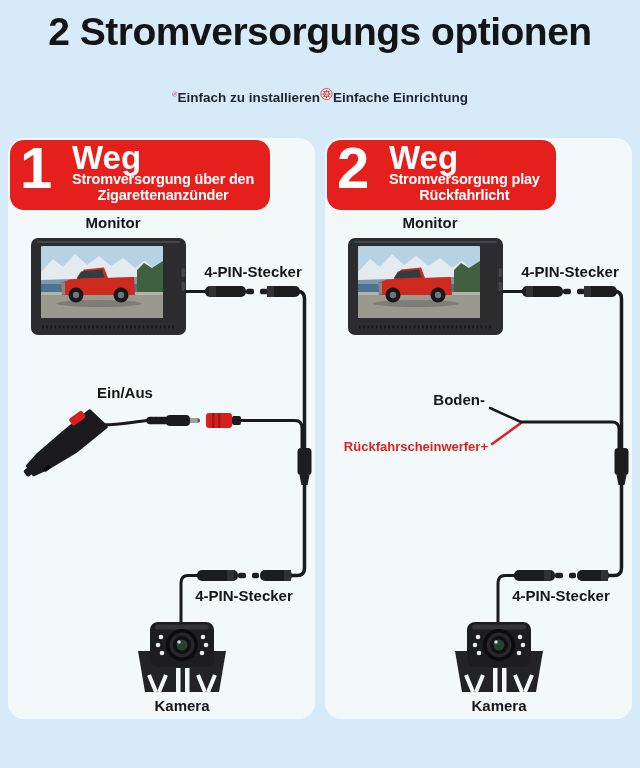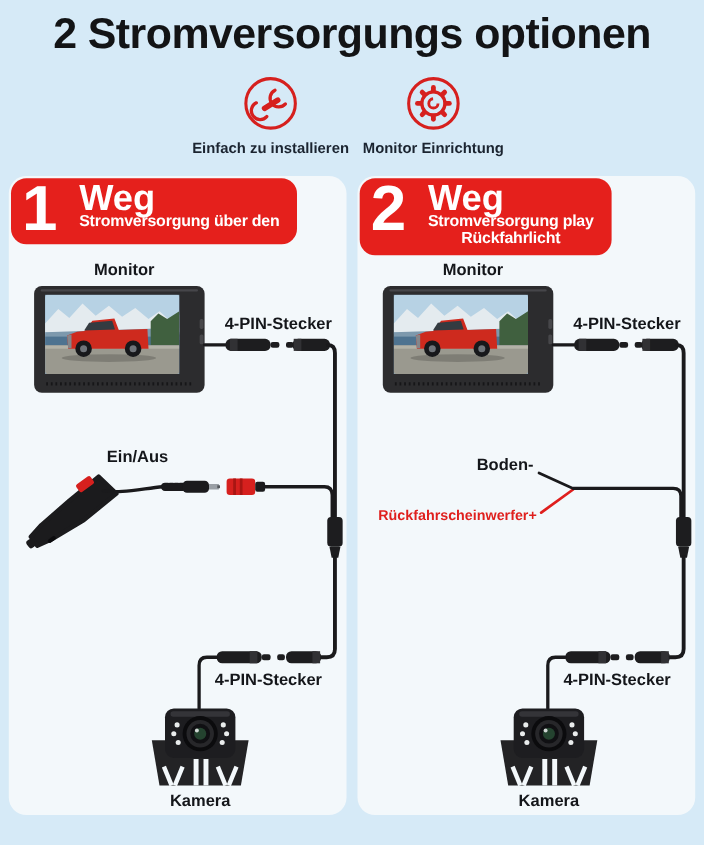--- a/index.html
+++ b/index.html
@@ -16,21 +16,21 @@
     font-weight:800;
     letter-spacing:-0.5px;
     color:#131416;
   }
   
   .features{
     display:flex;justify-content:center;
     margin-top:14px;
   }
   .feature{
-    width:148px;display:flex;flex-direction:column;align-items:center;
+    width:148px;display:flex;align-items:center;
   }
   .feature svg{display:block;}
   .feature-label{
     margin-top:7px;
     font-size:13.5px;font-weight:600;color:#1b2430;
     white-space:nowrap;
   }
   
   .panels{
     display:flex;gap:10px;padding:0 8px;margin-top:18px;
@@ -97,32 +97,33 @@
             <path d="M26 37.5 V40.5"></path>
           <path d="M11.5 26 H14.5"></path>
             <path d="M37.5 26 H40.5"></path>
           <path d="M15.8 15.8 L17.9 17.9"></path>
             <path d="M34.1 34.1 L36.2 36.2"></path>
           <path d="M36.2 15.8 L34.1 17.9"></path>
             <path d="M17.9 34.1 L15.8 36.2"></path>
         </g>
         <circle cx="26" cy="26" r="4.2" fill="none" stroke="#d6201e" stroke-width="2.6" stroke-dasharray="19 7"></circle>
       </svg>
-      <div class="feature-label">Monitor Einrichtung</div>
+      <div class="feature-label">Einfache Einrichtung</div>
     </div>
 
   </div>
 
   <div class="panels">
 
     <section class="panel">
       <div class="banner">
         <span class="banner-number">1</span>
         <div class="banner-heading">Weg</div>
         <div class="banner-sub">Stromversorgung über den</div>
+        <div class="banner-sub">Zigarettenanzünder</div>
       </div>
 
       <svg class="diagram" viewBox="0 0 307 521">
         <defs>
           <clipPath id="scr1">
               <rect x="0" y="0" width="122" height="72" rx="2"></rect>
             </clipPath>
         </defs>
 
         <text x="105" y="30" text-anchor="middle">Monitor</text>

